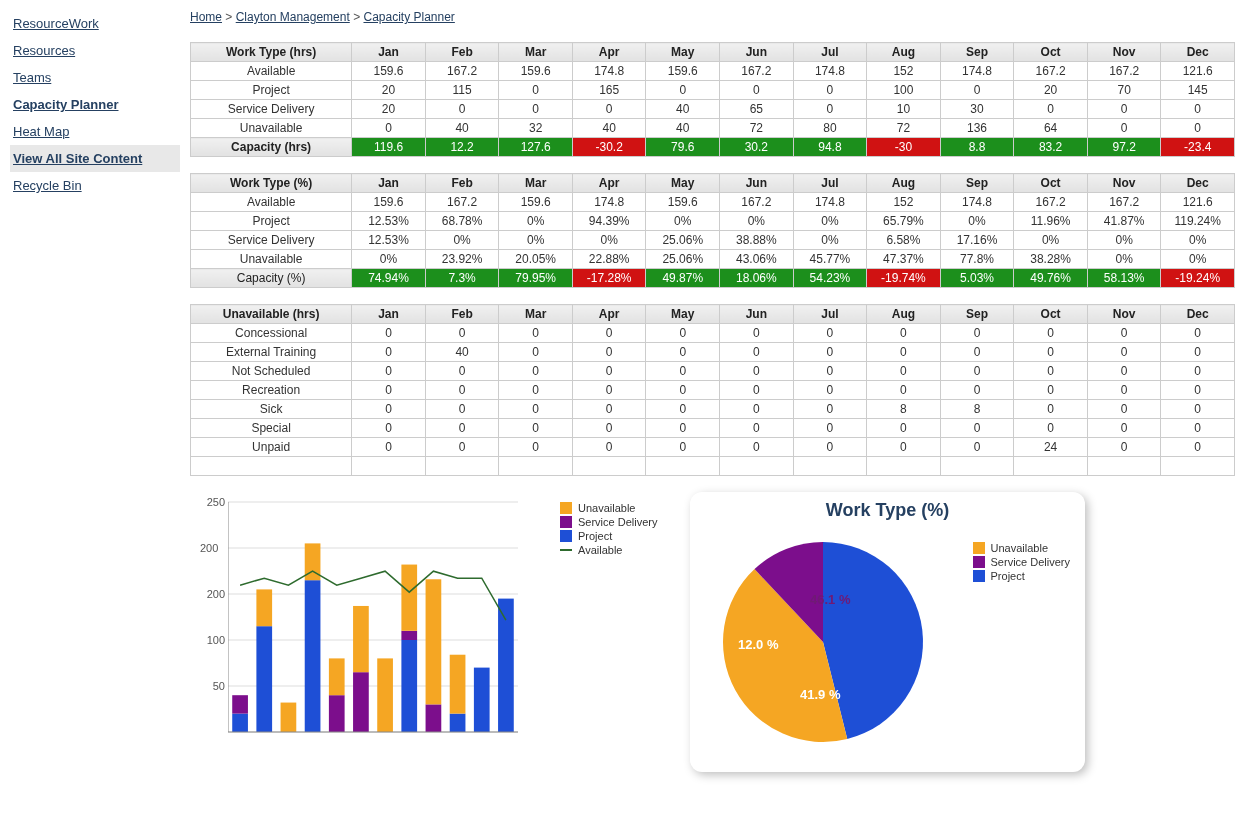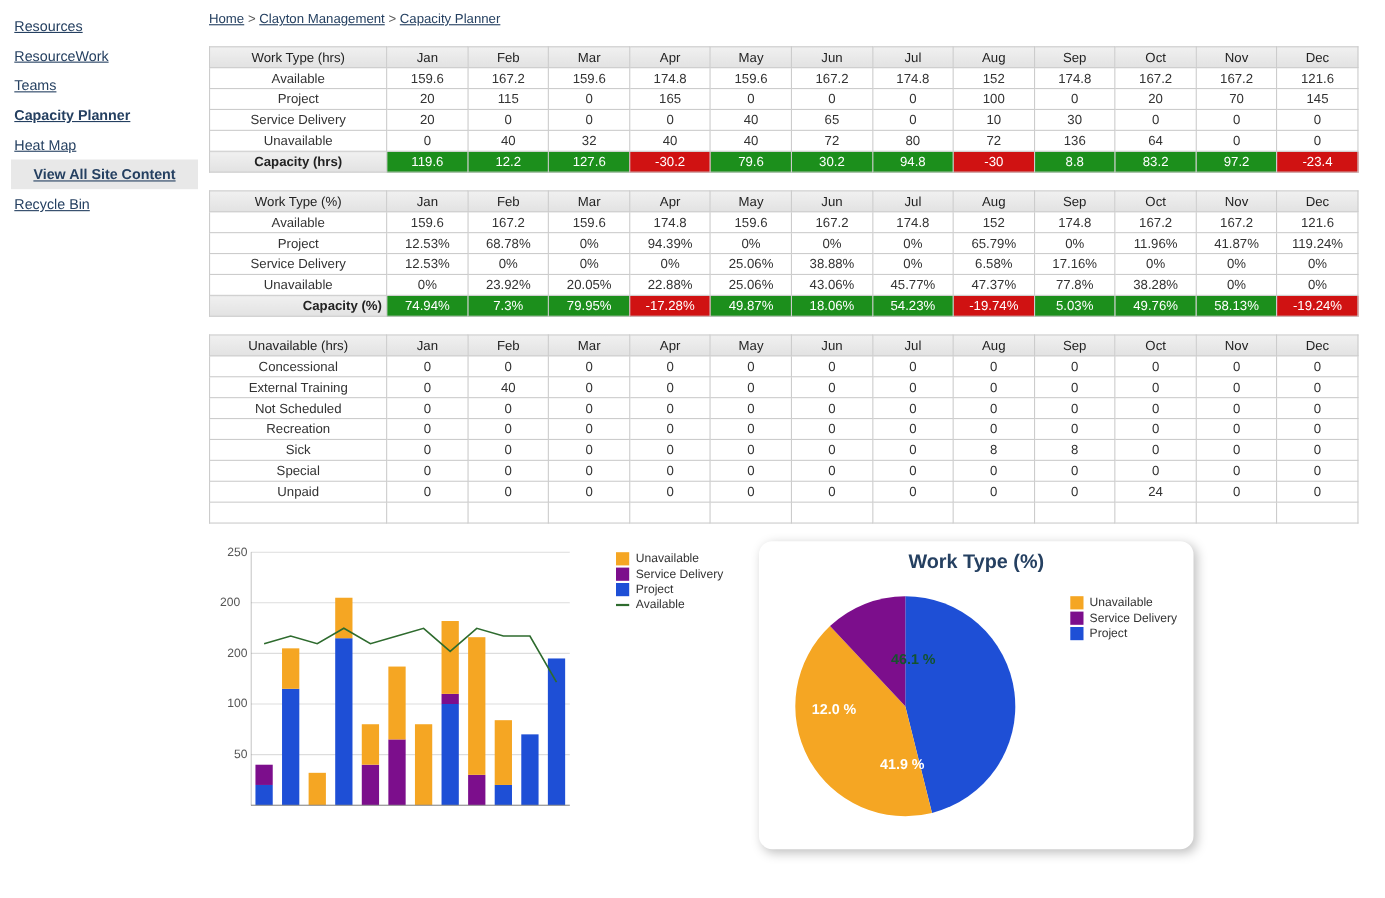--- a/index.html
+++ b/index.html
@@ -1,52 +1,52 @@
 <!DOCTYPE html>
 <html><head>
 <meta charset="utf-8">
 <style>
 * { box-sizing: border-box; margin: 0; padding: 0; }
 body { font-family: Tahoma, Arial, sans-serif; font-size: 12px; color: #333; background: #fff; }
 .layout { display: flex; width: 1259px; }
 .sidebar { width: 185px; padding: 10px 5px 10px 10px; }
 .sidebar a { display: block; color: #254061; text-decoration: underline; padding: 6px 3px; font-size: 13px; }
-.sidebar a.active { background: #e8e8e8; text-decoration: underline; font-weight: bold; text-align: center; }
+.sidebar a.active { background: #e8e8e8; text-decoration: underline; font-weight: bold; }
 .main { flex: 1; padding: 10px 15px 20px 5px; }
 .breadcrumb { font-size: 12px; color: #555; padding-bottom: 18px; }
 .breadcrumb a { color: #254061; text-decoration: underline; }
 .controls { margin-bottom: 16px; display: flex; align-items: center; gap: 10px; }
 .controls label { font-size: 13px; }
 .controls select { font-size: 12px; padding: 1px 2px; border: 1px solid #888; background: #fff; }
 .controls button { font-family: "Trebuchet MS", Tahoma, sans-serif; font-size: 14px; padding: 4px 28px; background: linear-gradient(#f5f5f5,#e2e2e2); border: 1px solid #aaa; cursor: pointer; }
 table.data { width: 1045px; border-collapse: collapse; margin-bottom: 16px; }
 table.data th, table.data td { border: 1px solid #ccc; text-align: center; font-size: 12px; padding: 2px 4px; }
-table.data th { background: linear-gradient(#f0f0f0,#e2e2e2); font-weight: normal; color: #222; }
+table.data th { background: linear-gradient(#f0f0f0,#e2e2e2); font-weight: bold; color: #222; }
 table.data td.rowlabel { width: 160px; }
 table.data tr.cap td { color: #ffffff; }
 td.pos { background: #1C8F1C; color: #fff; }
 td.neg { background: #D01212; color: #fff; }
 .charts { display: flex; gap: 30px; margin-top: 10px; }
 .chart-box { position: relative; }
 .chart1 { width: 470px; height: 270px; position: relative; }
 .chart2 { width: 395px; height: 280px; background: #fff; border-radius: 12px; box-shadow: 3px 3px 10px rgba(0,0,0,0.25); position: relative; }
 .axis-label { position: absolute; font-size: 11px; color: #555; }
 .legend { position: absolute; font-size: 11px; }
 .legend-item { display: flex; align-items: center; margin-bottom: 2px; }
 .swatch { width: 12px; height: 12px; margin-right: 6px; }
 .swatch.line { height: 2px; }
 .pie-title { font-family: "Trebuchet MS", Tahoma, sans-serif; font-size: 18px; color: #254061; font-weight: bold; text-align: center; padding-top: 8px; }
 </style>
 </head>
 <body>
 
 <div class="layout">
   <div class="sidebar">
+    <a href="#">ResourceWork</a>
     <a href="#">Resources</a>
-    <a href="#">ResourceWork</a>
     <a href="#">Teams</a>
     <a href="#" style="font-weight:bold;">Capacity Planner</a>
     <a href="#">Heat Map</a>
     <a href="#" class="active">View All Site Content</a>
     <a href="#"> Recycle Bin</a>
   </div>
 
   <div class="main">
     <div class="breadcrumb">
       <a href="#">Home</a>
@@ -222,21 +222,21 @@
             <td>25.06%</td>
             <td>43.06%</td>
             <td>45.77%</td>
             <td>47.37%</td>
             <td>77.8%</td>
             <td>38.28%</td>
             <td>0%</td>
             <td>0%</td>
           </tr>
           <tr class="cap">
-            <td class="rowlabel" style="background:linear-gradient(#f0f0f0,#e2e2e2);color:#222;font-weight:bold;text-align:right;">Capacity (%)</td>
+            <td class="rowlabel" style="background:linear-gradient(#f0f0f0,#e2e2e2);color:#222;font-weight:normal;">Capacity (%)</td>
             <td class="pos">74.94%</td>
             <td class="pos">7.3%</td>
             <td class="pos">79.95%</td>
             <td class="neg">-17.28%</td>
             <td class="pos">49.87%</td>
             <td class="pos">18.06%</td>
             <td class="pos">54.23%</td>
             <td class="neg">-19.74%</td>
             <td class="pos">5.03%</td>
             <td class="pos">49.76%</td>
@@ -462,20 +462,20 @@
             </div>
           <div class="legend-item">
               <span class="swatch" style="background:#7C0E8C;"></span>
               <span>Service Delivery</span>
             </div>
           <div class="legend-item">
               <span class="swatch" style="background:#1E4FD6;"></span>
               <span>Project</span>
             </div>
         </div>
-        <div style="position:absolute; left:120px; top:100px; color:#14532d; font-weight:bold; font-size:13px;">46.1 %</div>
+        <div style="position:absolute; left:120px; top:100px; color:#701a75; font-weight:bold; font-size:13px;">46.1 %</div>
         <div style="position:absolute; left:48px; top:145px; color:#fff; font-weight:bold; font-size:13px;">12.0 %</div>
         <div style="position:absolute; left:110px; top:195px; color:#fff; font-weight:bold; font-size:13px;">41.9 %</div>
       </div>
     </div>
 
   </div>
 </div>
 
 </body></html>

